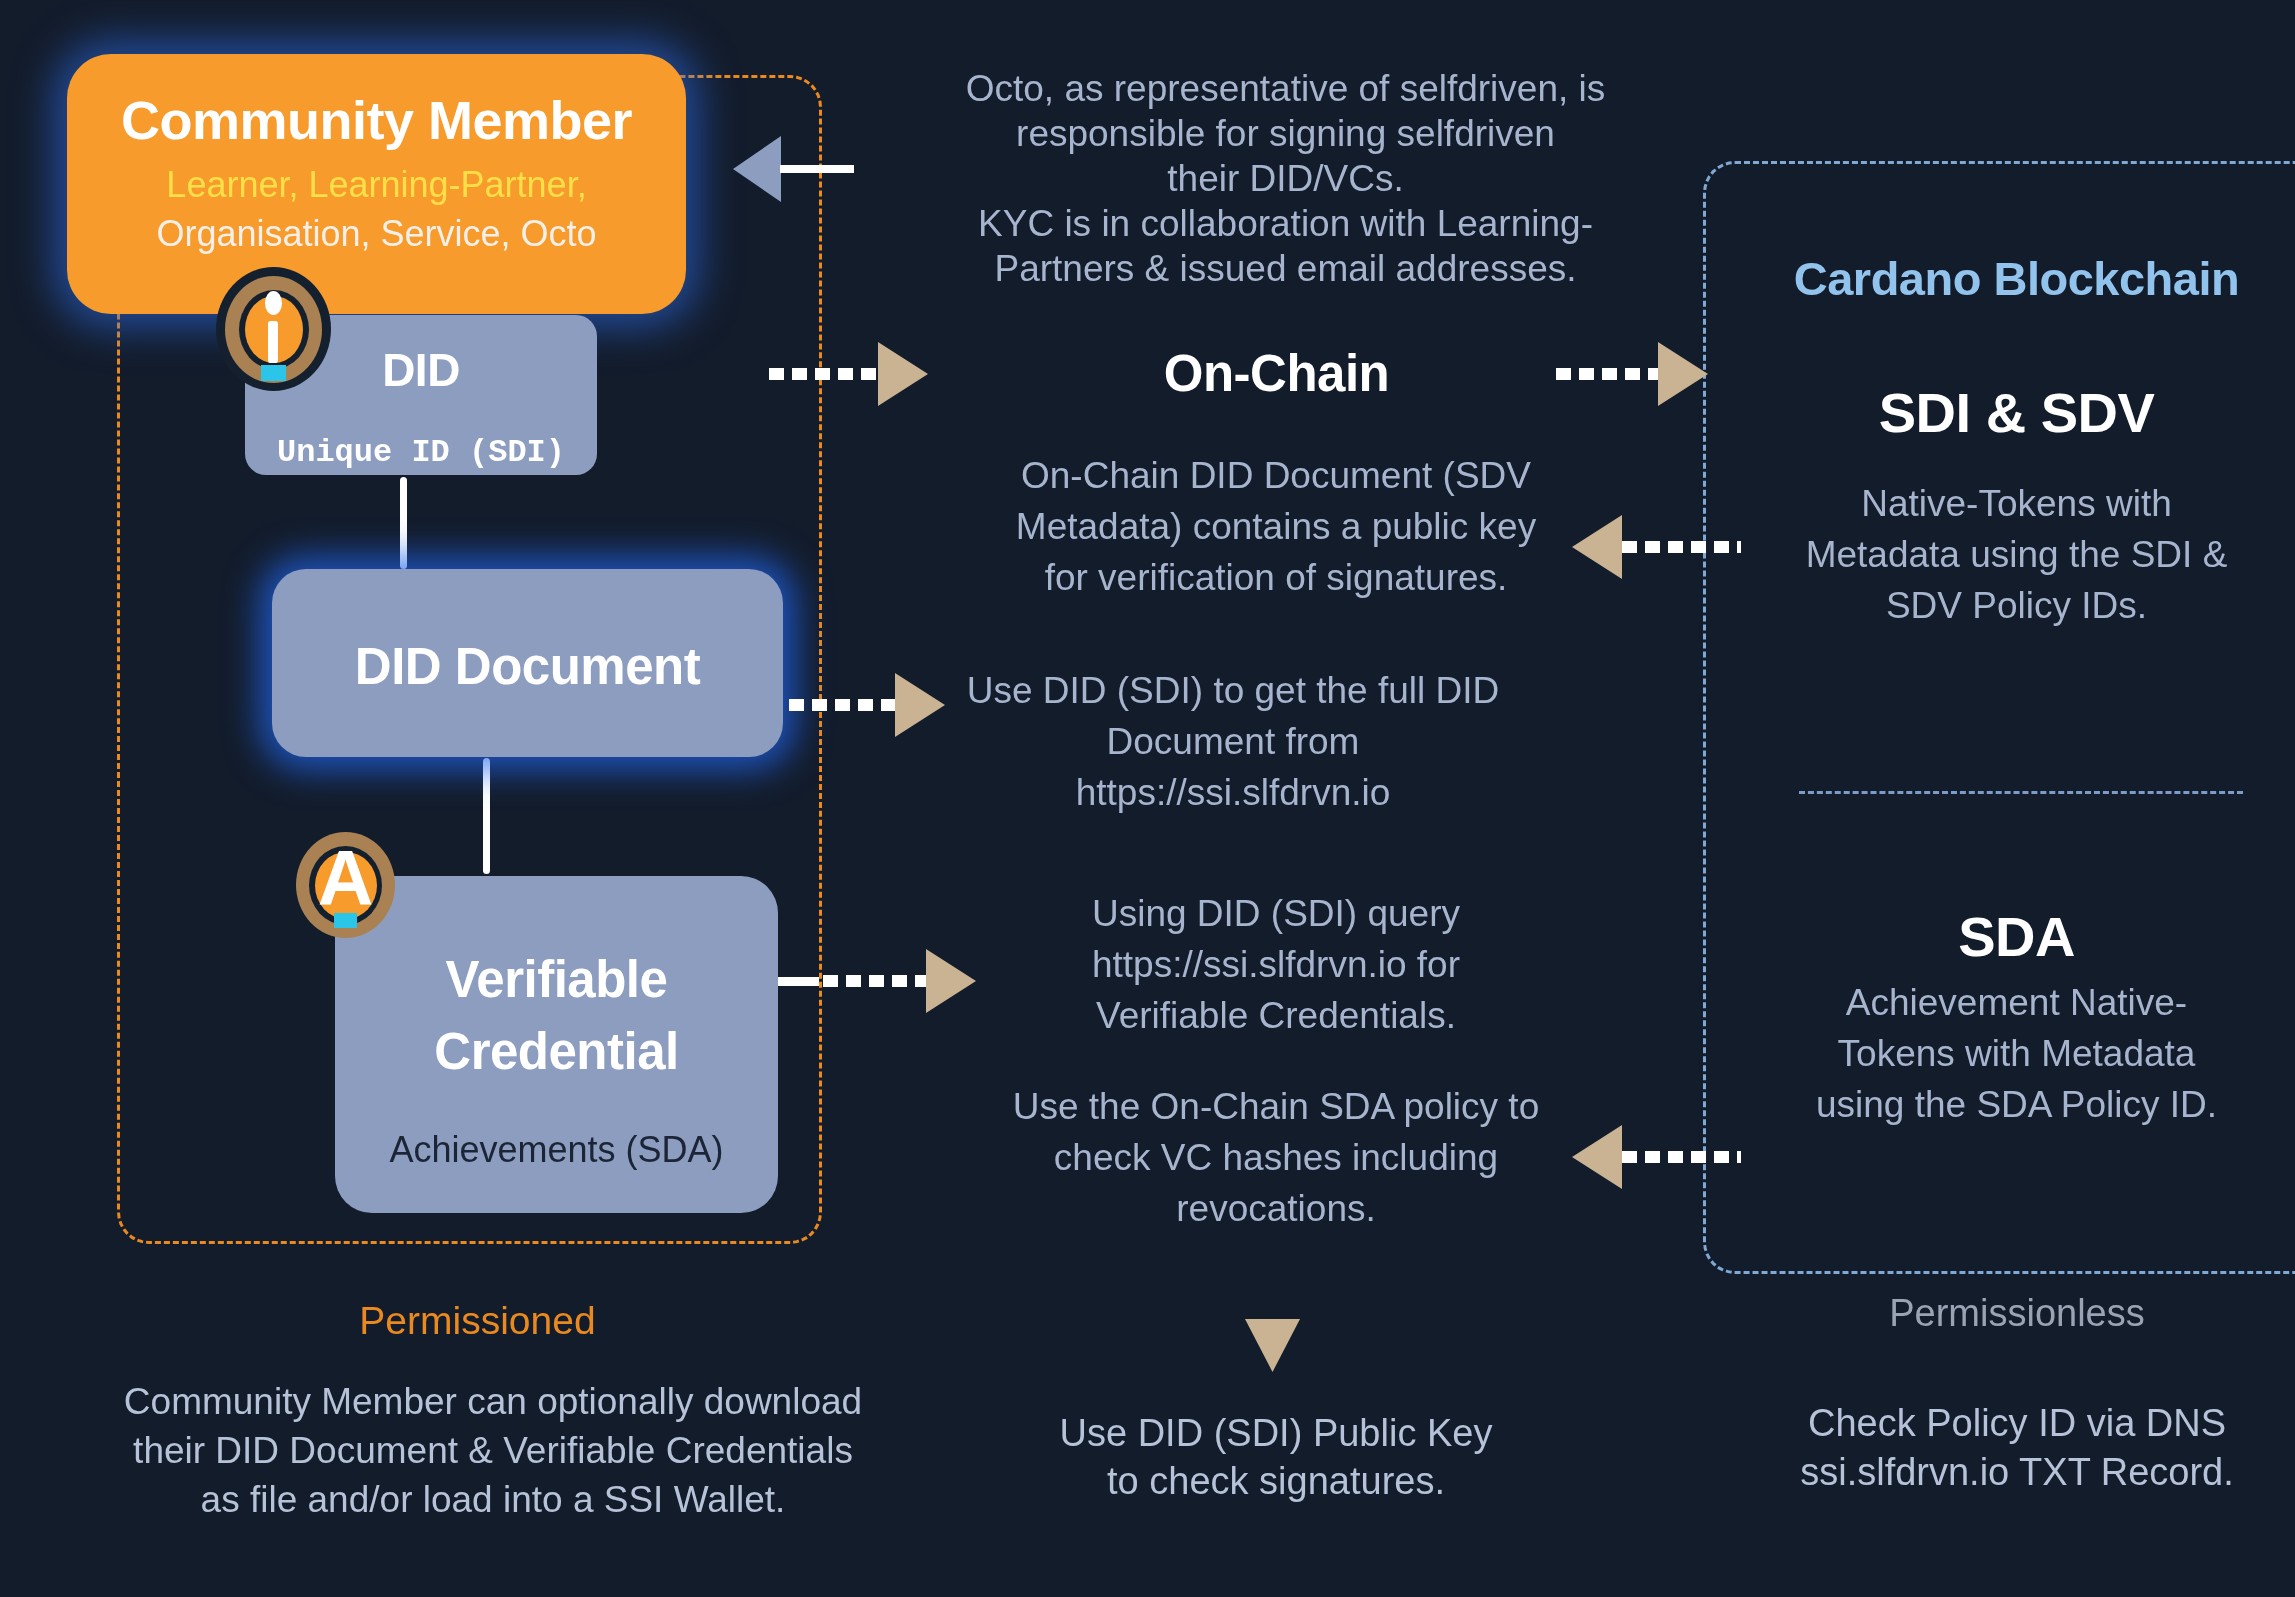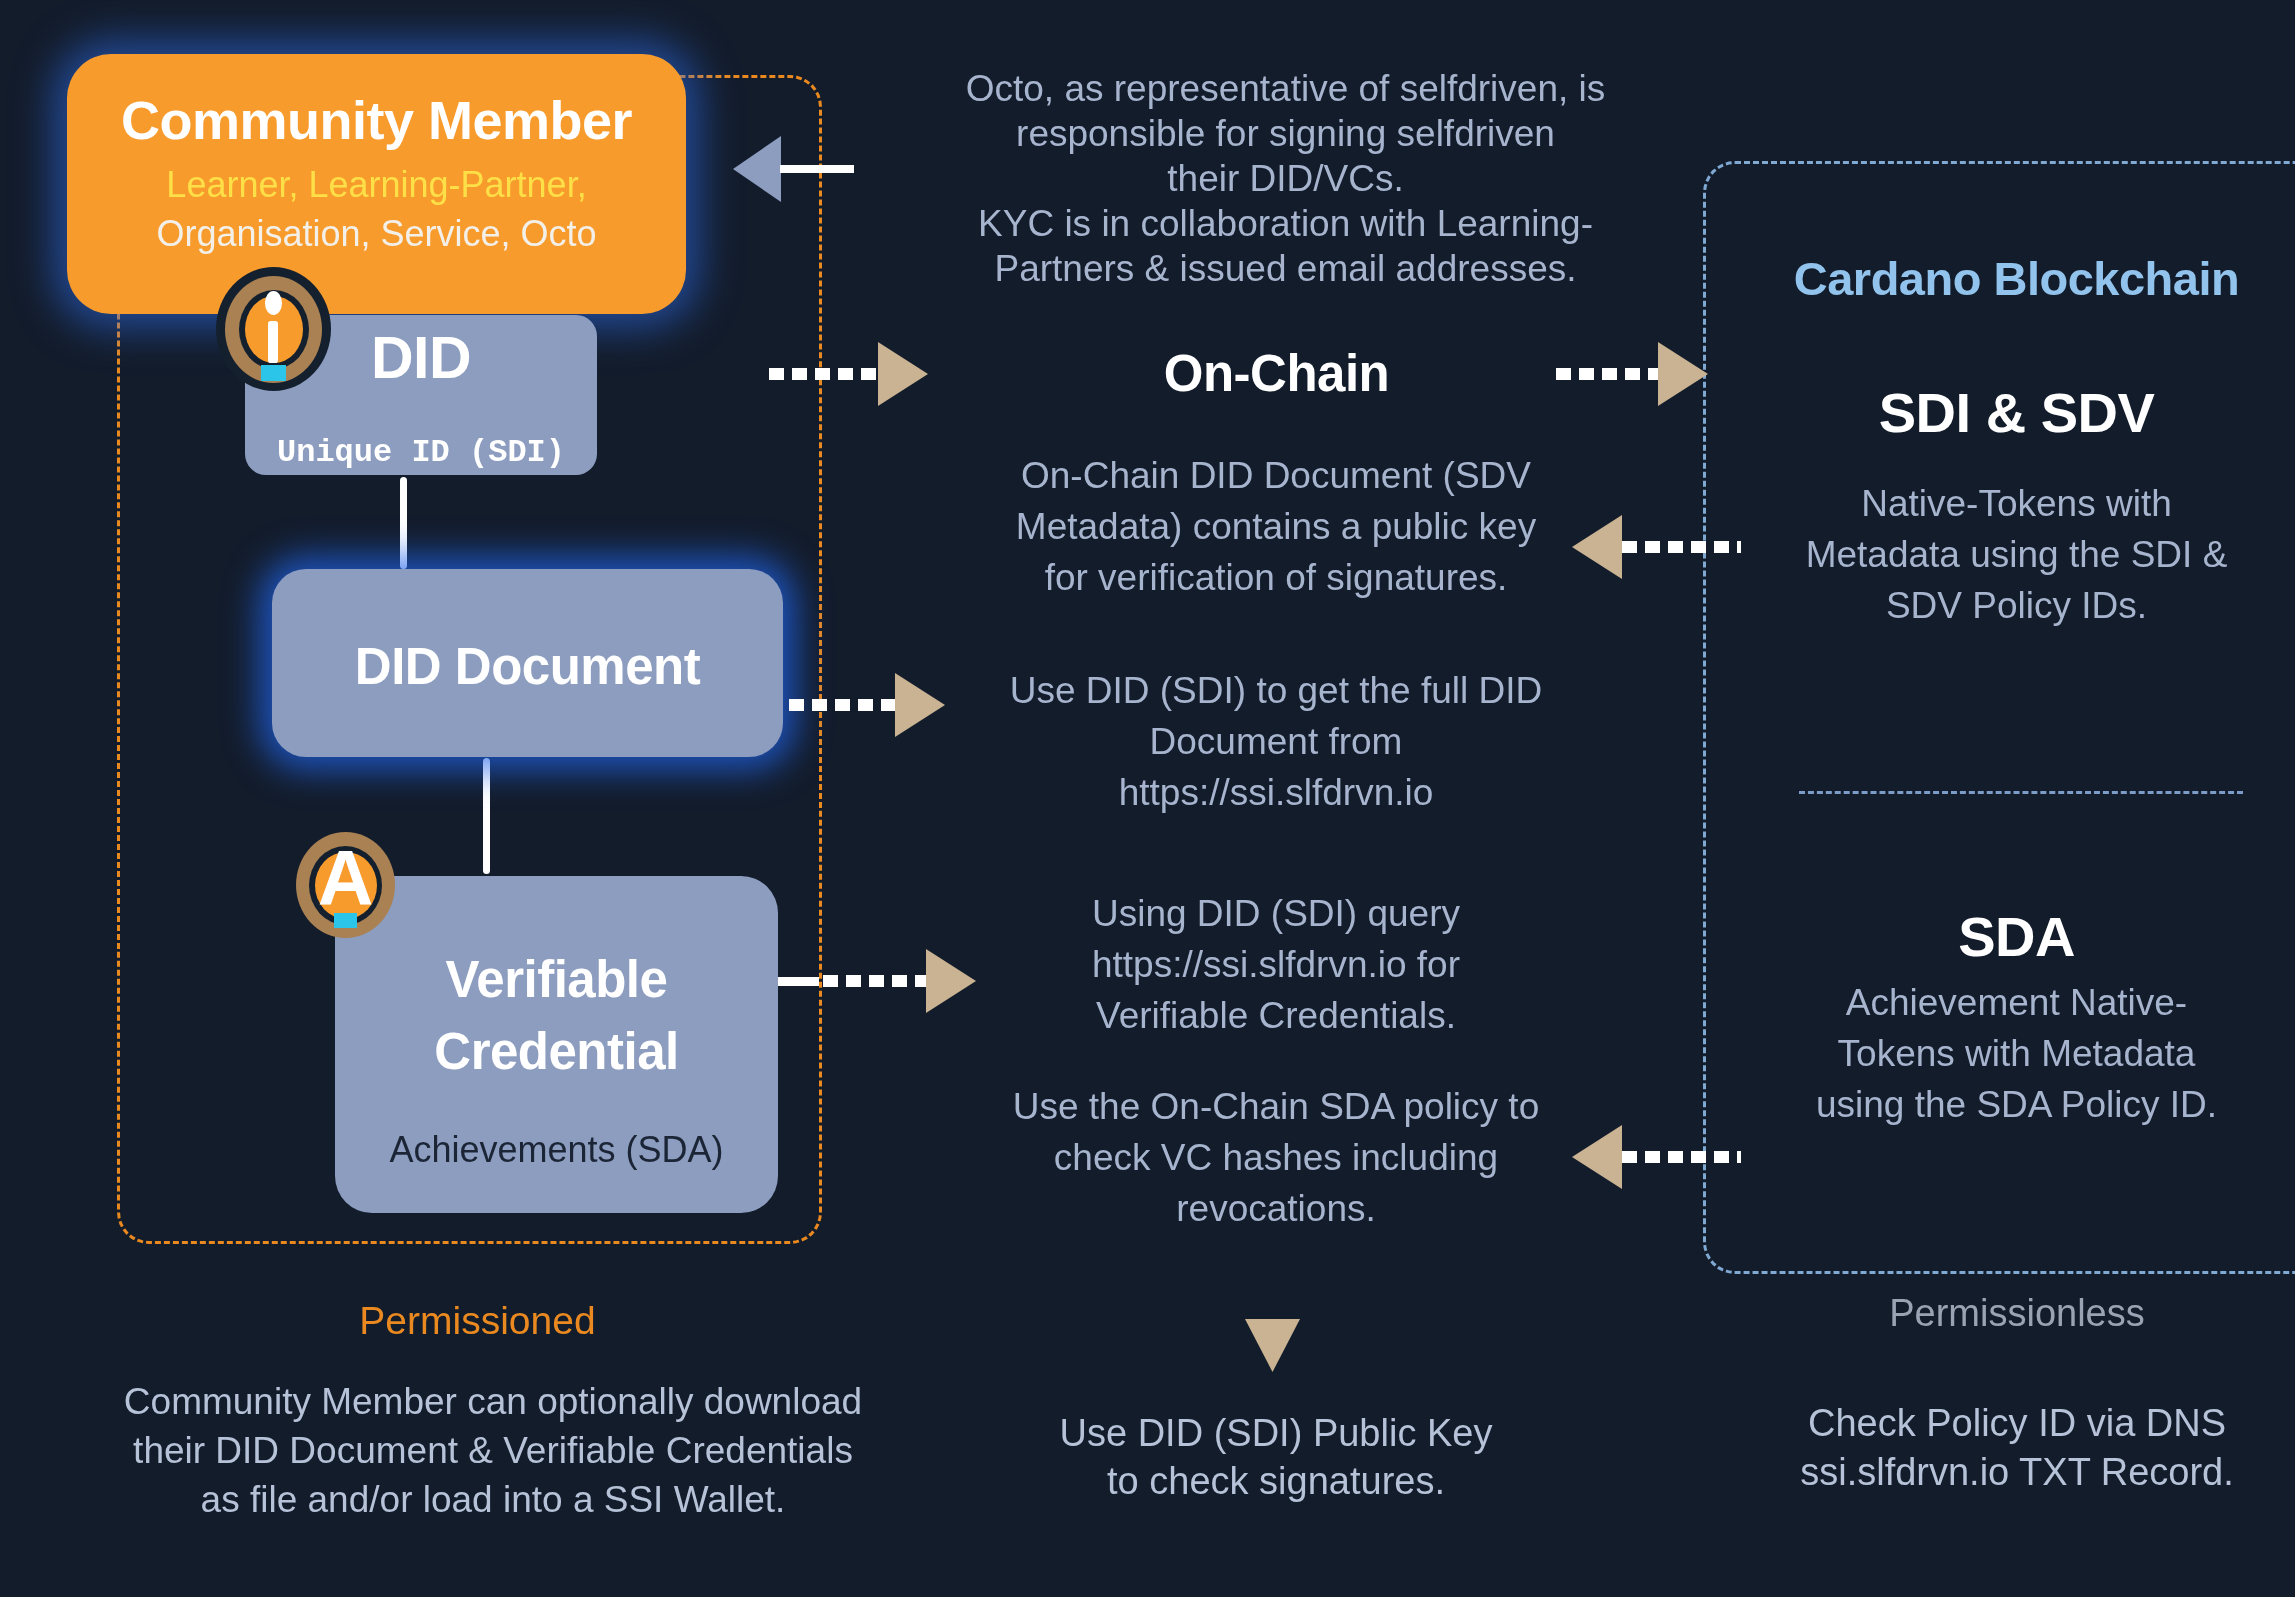--- a/index.html
+++ b/index.html
@@ -57,21 +57,21 @@
 
   <div class="vline" style="left:400px;top:477px;height:92px;"></div>
   <div class="vline" style="left:483px;top:758px;height:116px;"></div>
 
   <div class="box box-cm"></div>
   <div class="t h" style="left:67px;width:619px;top:88px;font-size:54px;line-height:65px;">Community Member</div>
   <div class="t" style="left:67px;width:619px;top:163px;font-size:36px;line-height:43px;color:#fde047;">Learner, Learning-Partner,</div>
   <div class="t" style="left:67px;width:619px;top:212px;font-size:36px;line-height:43px;color:#f3f0ea;">Organisation, Service, Octo</div>
 
   <div class="box box-did"></div>
-  <div class="t h" style="left:245px;width:352px;top:327px;font-size:59px;line-height:62px;">DID</div>
+  <div class="t h" style="left:245px;width:352px;top:339px;font-size:46px;line-height:62px;">DID</div>
   <div class="t h" style="left:245px;width:352px;top:433px;font-size:32px;line-height:39px;letter-spacing:0;font-family:Liberation Mono, monospace;">Unique ID (SDI)</div>
 
   <div class="box box-diddoc"></div>
   <div class="t h" style="left:272px;width:511px;top:636px;font-size:51px;line-height:62px;">DID Document</div>
 
   <div class="box box-vc"></div>
   <div class="t h" style="left:335px;width:443px;top:949px;font-size:51px;line-height:62px;">Verifiable</div>
   <div class="t h" style="left:335px;width:443px;top:1021px;font-size:51px;line-height:62px;">Credential</div>
   <div class="t" style="left:335px;width:443px;top:1128px;font-size:36px;line-height:43px;color:var(--dark-text);">Achievements (SDA)</div>
 
@@ -125,21 +125,21 @@
   </div>
 
   <div class="t h" style="left:1047px;width:459px;top:343px;font-size:51px;line-height:62px;">On-Chain</div>
 
   <div class="t" style="left:886px;width:780px;top:450px;font-size:37px;line-height:51px;">
     <div>On-Chain DID Document (SDV</div>
     <div>Metadata) contains a public key</div>
     <div>for verification of signatures.</div>
   </div>
 
-  <div class="t" style="left:886px;width:780px;top:665px;font-size:37px;line-height:51px;">
+  <div class="t" style="left:843px;width:780px;top:665px;font-size:37px;line-height:51px;">
     <div>Use DID (SDI) to get the full DID</div>
     <div>Document from</div>
     <div>https://ssi.slfdrvn.io</div>
   </div>
 
   <div class="t" style="left:886px;width:780px;top:888px;font-size:37px;line-height:51px;">
     <div>Using DID (SDI) query</div>
     <div>https://ssi.slfdrvn.io for</div>
     <div>Verifiable Credentials.</div>
   </div>

